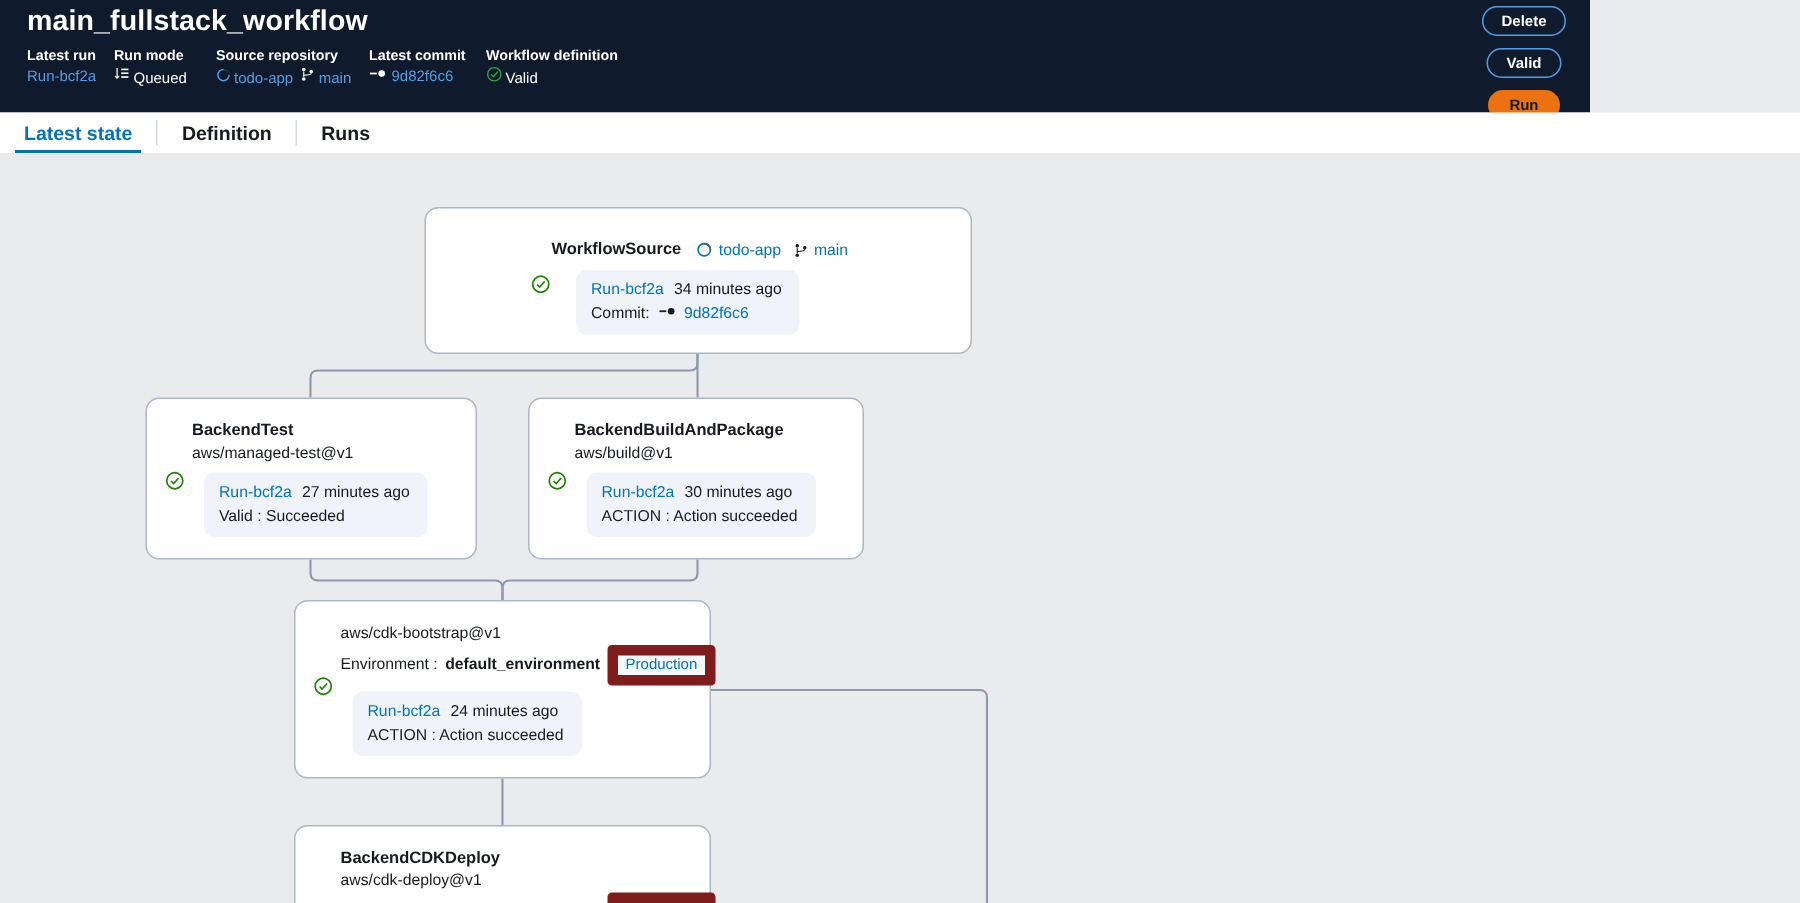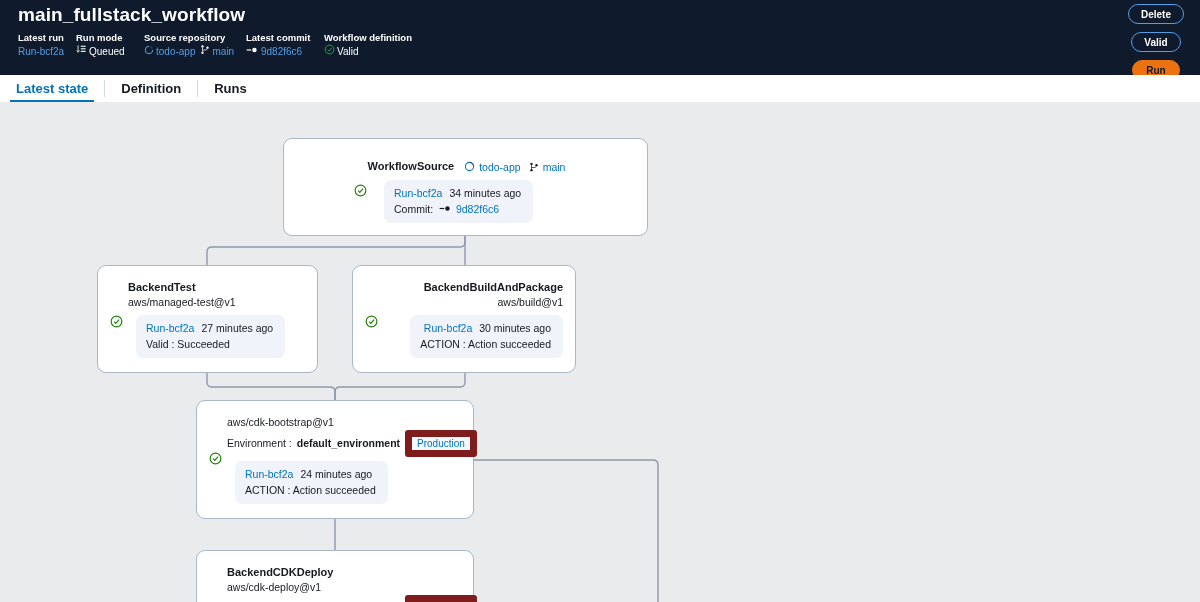--- a/index.html
+++ b/index.html
@@ -6,21 +6,21 @@
   html, body {
     width: 1200px; height: 602px;
     overflow: hidden;
     font-family: "Liberation Sans", sans-serif;
     background: #e9ebed;
   }
 
   
   .header {
     position: absolute; left: 0; top: 0;
-    width: 1200px; height: 75px;
+    width: 1060px; height: 75px;
     background: #0f1b2d;
     color: #ffffff;
   }
   .header-title {
     position: absolute; left: 18px; top: 4px;
     font-size: 19px; font-weight: bold;
     letter-spacing: .1px;
     color: #ffffff;
   }
   .meta-row {
@@ -125,21 +125,21 @@
   }
   .link { color: #0073bb; }
   .check {
     position: absolute; width: 13px; height: 13px;
   }
   .repo-line { display: flex; align-items: center; gap: 4px; font-size: 10.5px; color: #0073bb; }
 
   
   #node-source     { left: 283px; top: 36px;  width: 365px; height: 98px; }
   #node-test       { left: 97px;  top: 163px; width: 221px; height: 108px; }
-  #node-build      { left: 352px; top: 163px; width: 224px; height: 108px; text-align: right; }
+  #node-build      { left: 352px; top: 163px; width: 224px; height: 108px; }
   #node-bootstrap  { left: 196px; top: 298px; width: 278px; height: 119px; }
   #node-deploy     { left: 196px; top: 448px; width: 278px; height: 119px; }
 </style>
 </head>
 <body>
 
 <div class="header">
   <div class="header-title">main_fullstack_workflow</div>
 
   <div class="meta-row">

